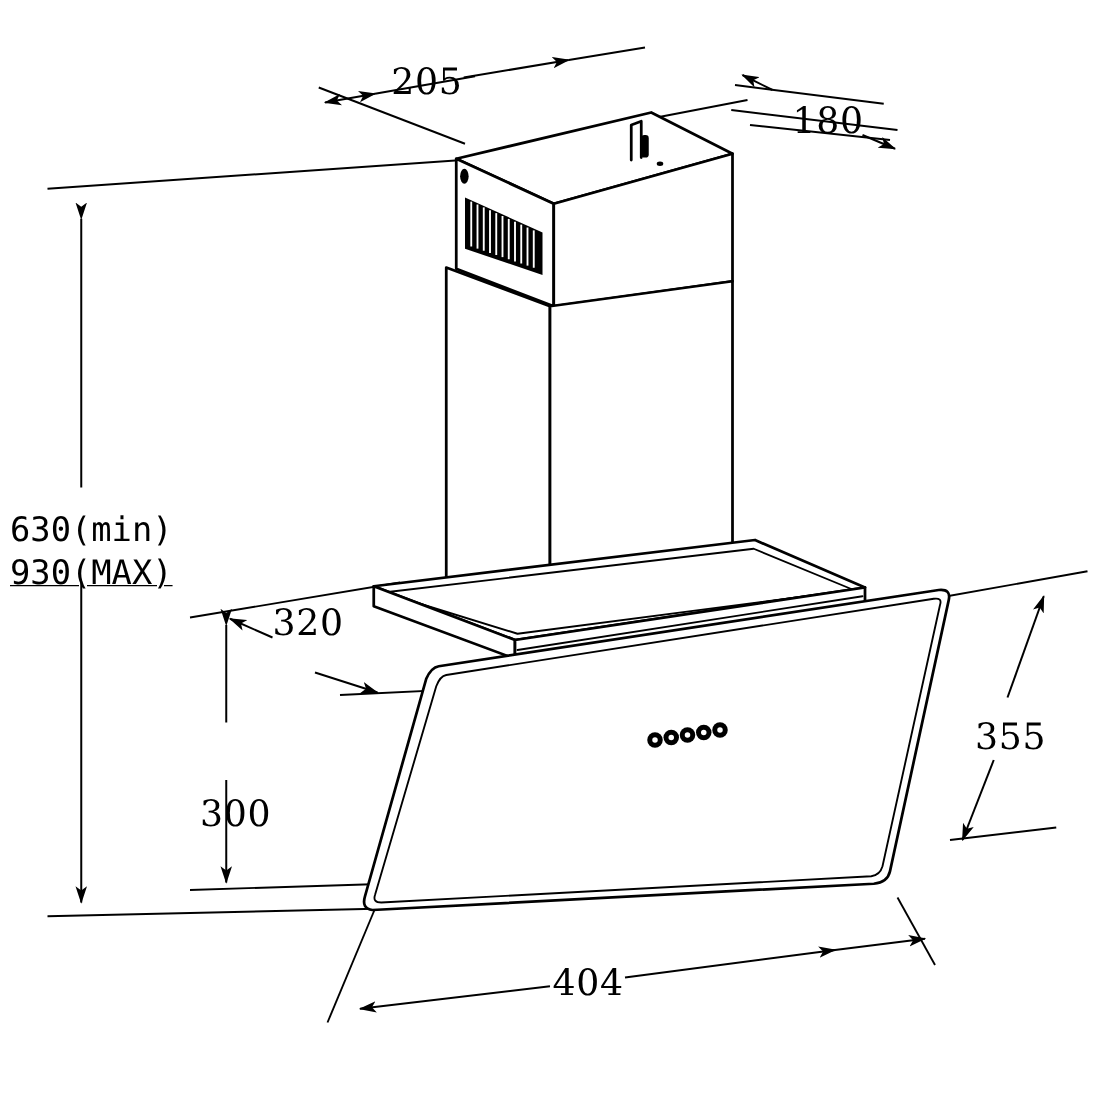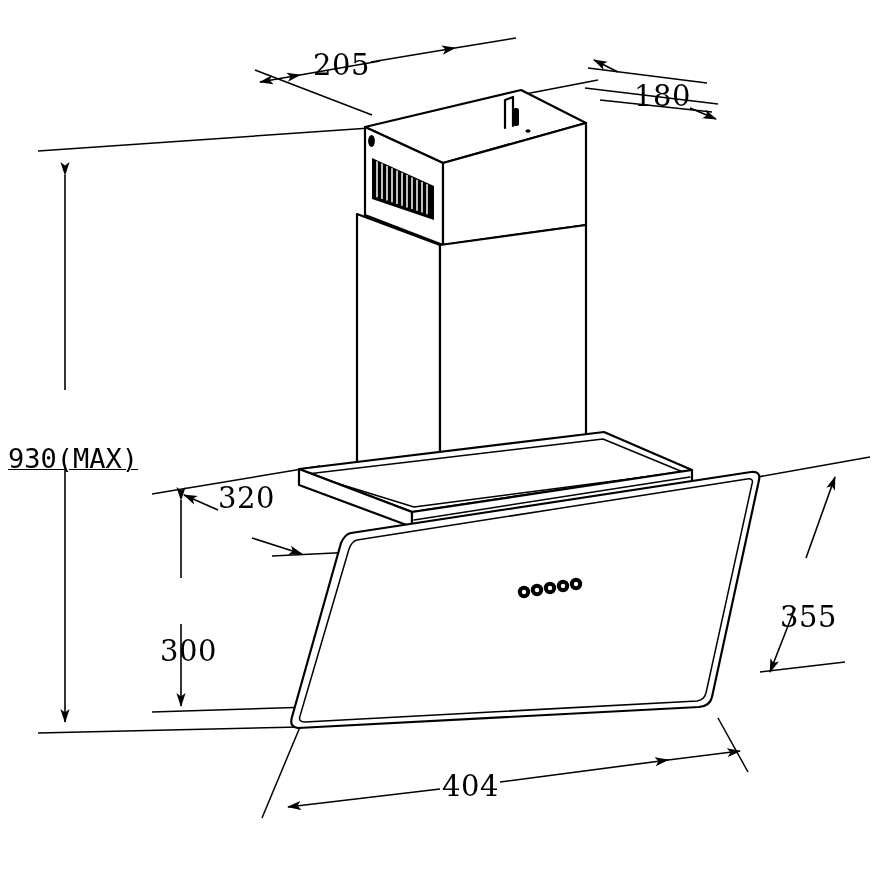--- a/index.html
+++ b/index.html
@@ -262,33 +262,36 @@
   </svg>
 
   <div style="position:absolute;left:313px;top:48px;">
     <span class="dimtext">205</span>
   </div>
 
   <div style="position:absolute;left:634px;top:79px;">
     <span class="dimtext">180</span>
   </div>
 
+  <div style="position:absolute;left:8px;top:409px;">
+    <span class="dimtext-mono">630(min)</span>
+  </div>
   <div style="position:absolute;left:8px;top:443px;text-decoration:underline;">
     <span class="dimtext-mono">930(MAX)</span>
   </div>
 
   <div style="position:absolute;left:218px;top:481px;">
     <span class="dimtext">320</span>
   </div>
 
   <div style="position:absolute;left:160px;top:594px;margin-top:40px;">
     <span class="dimtext">300</span>
   </div>
 
-  <div style="position:absolute;left:780px;top:600px;">
+  <div style="position:absolute;left:780px;top:572px;">
     <span class="dimtext">355</span>
   </div>
 
   <div style="position:absolute;left:442px;top:769px;">
     <span class="dimtext">404</span>
   </div>
 
 </div>
 
 </body></html>

